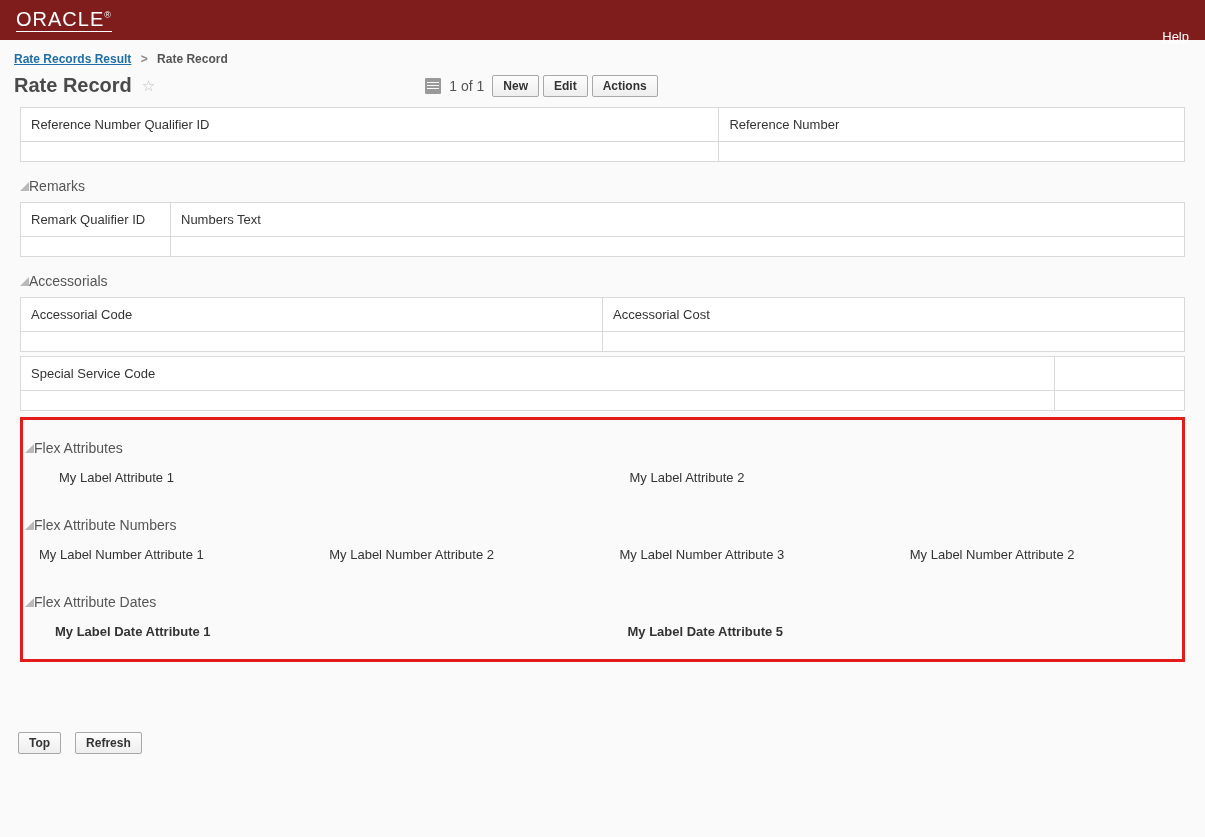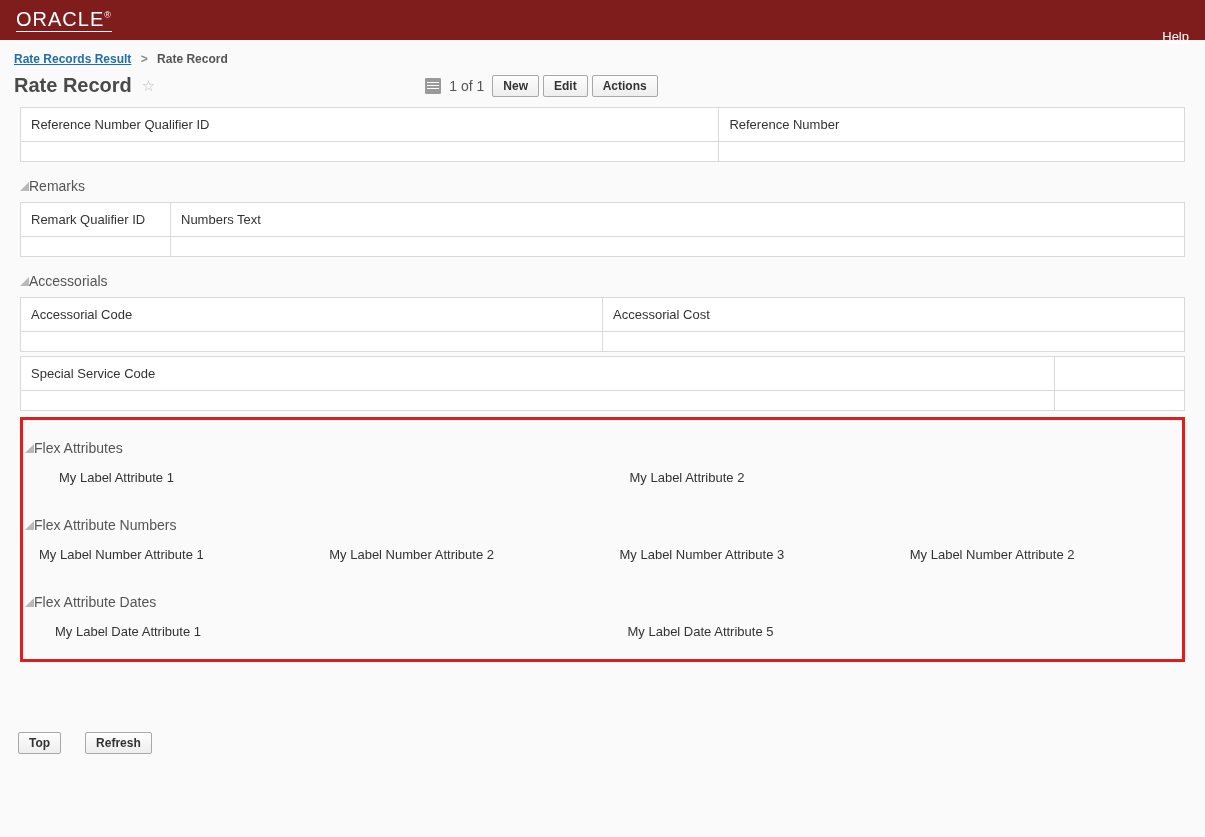--- a/index.html
+++ b/index.html
@@ -158,21 +158,21 @@
     padding:6px 0 8px 34px;
     gap:20px;
   }
   .flex-row.cols2 > div { flex:1; }
   .flex-row.cols4 > div { flex:1; }
   .flex-row.cols4 { padding-left:14px; }
   .flex-row .lbl { font-size:13px; color:#333; }
   .bottom-bar {
     padding:10px 18px;
     display:flex;
-    gap:24px;
+    gap:14px;
   }
 </style>
 </head>
 <body>
 
 <div class="topbar">
   <div class="oracle-logo">
     <span>ORACLE</span><span class="reg">®</span>
     <span class="underline"></span>
   </div>
@@ -285,21 +285,21 @@
         <div><span class="lbl">My Label Number Attribute 1</span></div>
         <div><span class="lbl">My Label Number Attribute 2</span></div>
         <div><span class="lbl">My Label Number Attribute 3</span></div>
         <div><span class="lbl">My Label Number Attribute 2</span></div>
       </div>
 
       <div class="section-head" style="margin-top:24px;">
         <div class="tri open"></div>
         <div class="label">Flex Attribute Dates</div>
       </div>
-      <div class="flex-row cols2" style="padding-left:30px;">
+      <div class="flex-row cols2" style="padding-left:30px;font-weight:bold;">
         <div><span class="lbl">My Label Date Attribute 1</span></div>
         <div><span class="lbl">My Label Date Attribute 5</span></div>
       </div>
 
     </div>
 
   </div>
 
   <div class="bottom-bar">
     <button class="btn">Top</button>

